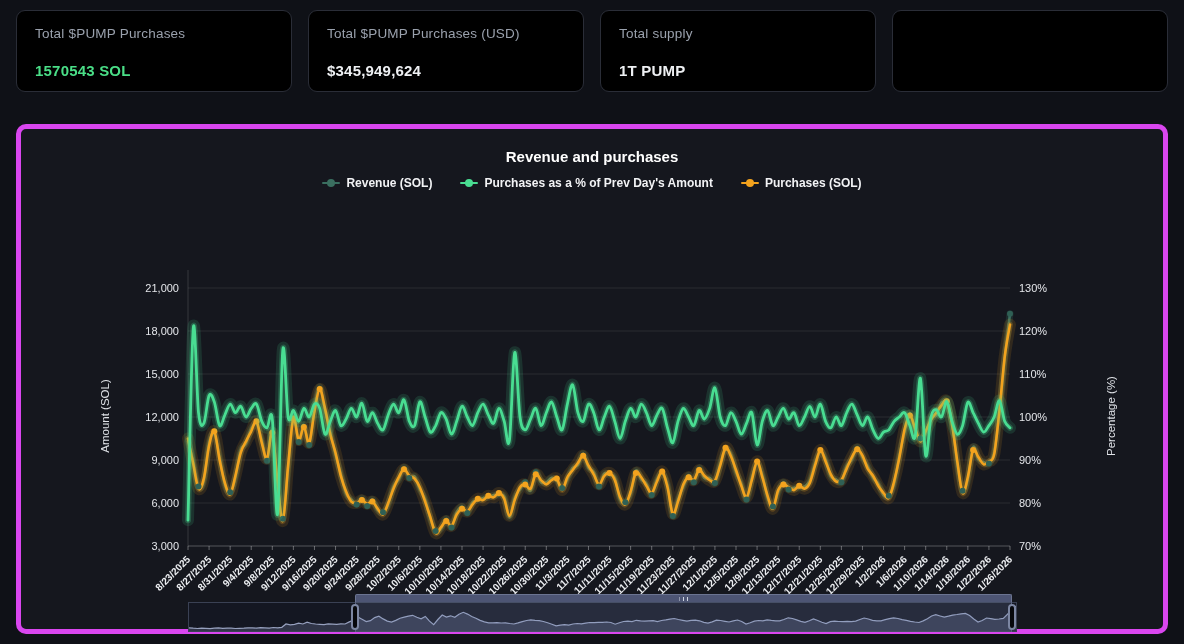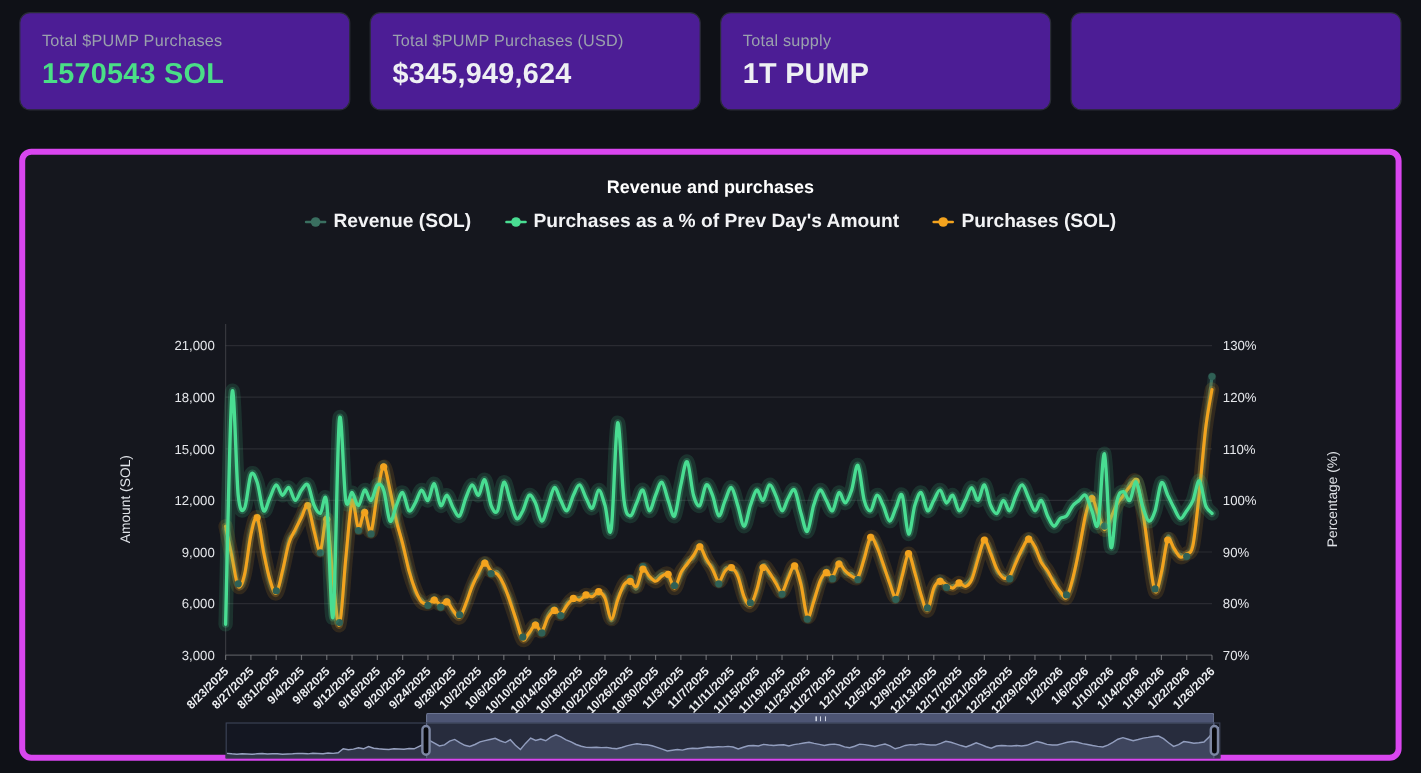--- a/index.html
+++ b/index.html
@@ -1,33 +1,33 @@
 <!DOCTYPE html>
 <html><head>
 <meta charset="utf-8">
 <style>
   * { margin:0; padding:0; box-sizing:border-box; }
   html,body { width:1184px; height:644px; background:#0f1117; overflow:hidden;
               font-family:"Liberation Sans", sans-serif; }
   .stats-row { position:absolute; left:16px; top:10px; width:1152px; display:flex; gap:16px; }
-  .stat-card { flex:1; background:#4c1d95; border:1px solid #2a2d37; border-radius:9px;
+  .stat-card { flex:1; background:#000000; border:1px solid #2a2d37; border-radius:9px;
                padding:15px 18px 17px 18px; height:82px; }
   .stat-label { font-size:13.5px; color:#9aa1ad; letter-spacing:.2px; }
-  .stat-value { font-size:24px; font-weight:bold; color:#eef0f3; margin-top:7px; letter-spacing:.2px; }
+  .stat-value { font-size:15px; font-weight:bold; color:#eef0f3; margin-top:21px; letter-spacing:.2px; }
   .chart-card { position:absolute; left:16px; top:124px; width:1152px; height:510px;
                 background:#15171e; border:5px solid #d946ef; border-radius:10px; }
   .chart-title { position:absolute; top:19px; left:0; width:100%; text-align:center;
                  color:#ffffff; font-size:15px; font-weight:bold; }
   .legend-row { position:absolute; top:47px; left:0; width:100%; display:flex;
                 justify-content:center; gap:28px; }
   .legend-item { display:flex; align-items:center; gap:6px; cursor:pointer; }
   .legend-marker { position:relative; width:18px; height:10px; }
   .legend-marker .lm-line { position:absolute; left:0; top:4px; width:18px; height:2px; border-radius:1px; }
   .legend-marker .lm-dot { position:absolute; left:5px; top:1px; width:8px; height:8px; border-radius:50%; }
-  .legend-label { color:#f2f3f5; font-size:16px; font-weight:600; }
+  .legend-label { color:#f2f3f5; font-size:12px; font-weight:600; }
   svg.plot { position:absolute; left:0; top:0; }
   .axis-note { position:absolute; color:#dfe2e7; font-size:11.5px; white-space:nowrap; }
   
   .brush-track { position:absolute; left:167px; top:473px; width:829px; height:30px;
                  background:#141722; border:1px solid #3a4154; cursor:crosshair; }
   .brush-selection { position:absolute; left:334px; top:465px; width:657px; height:38px; }
   .brush-selection .sel-topbar { position:absolute; left:0; top:0; width:100%; height:8px;
                  background:#4d5574; border:1px solid #6b7491; border-bottom:none;
                  border-radius:2px 2px 0 0; }
   .brush-selection .sel-body { position:absolute; left:0; top:8px; width:100%; height:30px;

